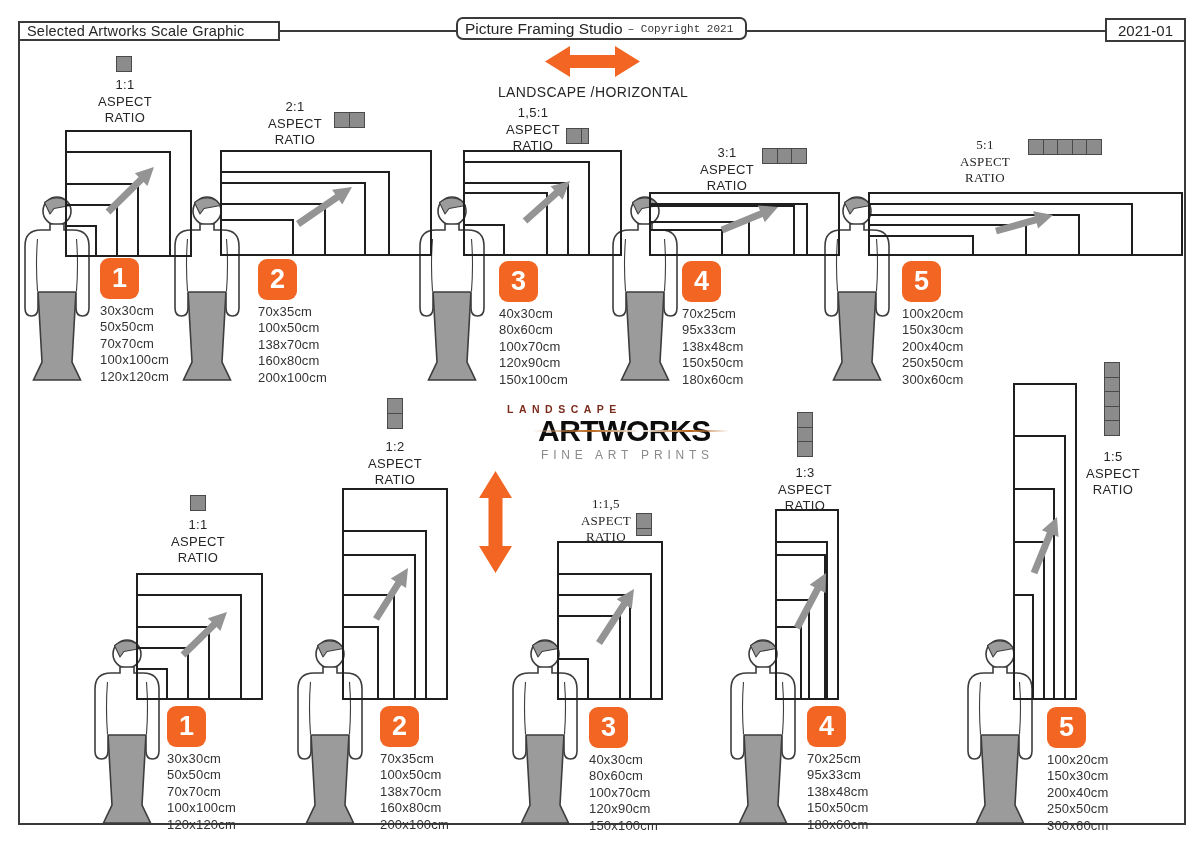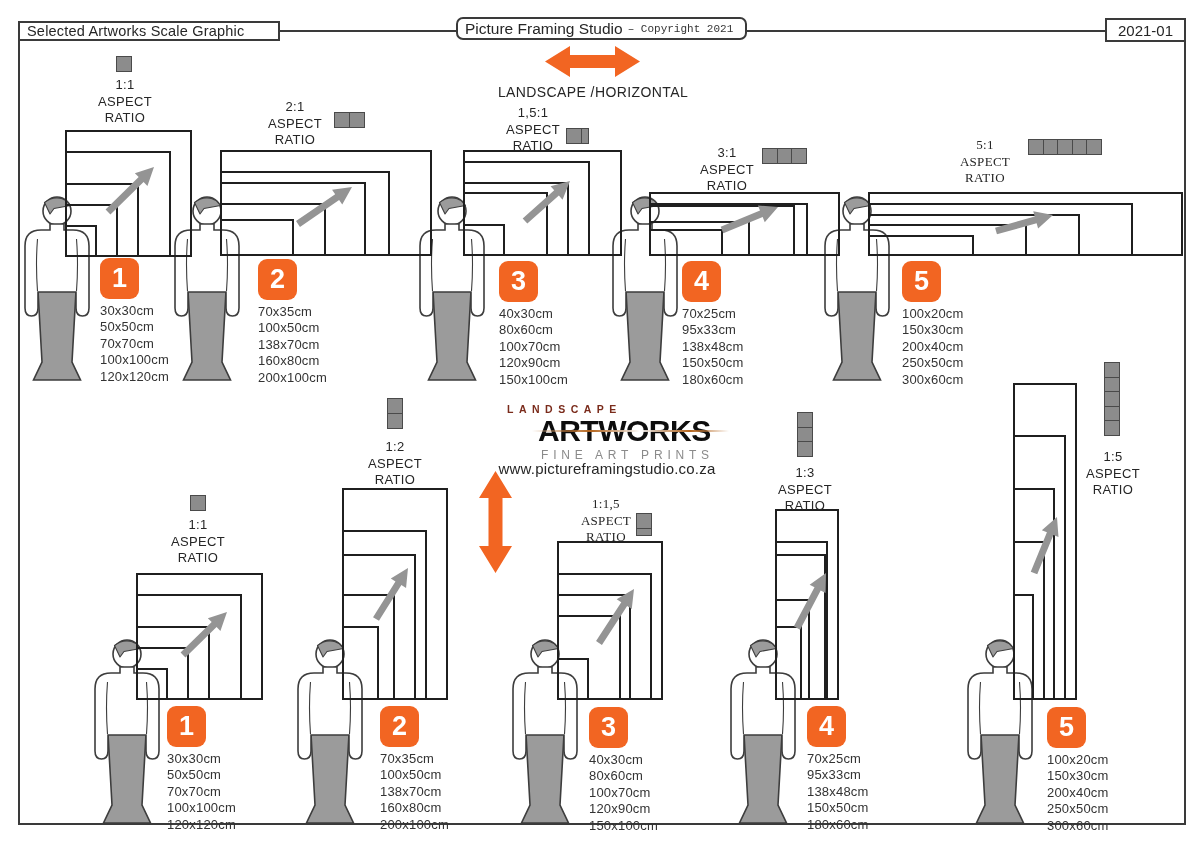--- a/index.html
+++ b/index.html
@@ -53,21 +53,20 @@
   <svg class="abs" style="left:545px;top:46px;" width="95" height="31" viewBox="0 0 95 31">
     <polygon points="0,15.5 25,0 25,9 70,9 70,0 95,15.5 70,31 70,22 25,22 25,31" fill="#F26522"></polygon>
   </svg>
   <div class="abs center-label" style="left:443px;top:84px;width:300px;">LANDSCAPE /HORIZONTAL</div>
 
   <div class="abs logo" style="left:505px;top:404px;width:220px;">
     <div class="logo-top">LANDSCAPE</div>
     <div class="logo-main"><span>ARTWORKS</span><span class="streak"></span></div>
     <div class="logo-sub">FINE ART PRINTS</div>
   </div>
-  <div class="abs center-label website" style="left:457px;top:460px;width:300px;">www.pictureframingstudio.co.za</div>
 
   <svg class="abs" style="left:479px;top:471px;" width="33" height="102" viewBox="0 0 33 102">
     <polygon points="16.5,0 33,27 23.5,27 23.5,75 33,75 16.5,102 0,75 9.5,75 9.5,27 0,27" fill="#F26522"></polygon>
   </svg>
 
   <div id="groups">
       <div style="position: absolute; left: 0px; top: 0px;">
         <div class="abs" style="left: 7px; top: 194px; z-index: 1;"><svg width="100" height="200" viewBox="0 0 100 200">
             <path d="M31 97 L69 97 L65 168 L73.5 186 L26.5 186 L35 168 Z" fill="#9b9b9b" stroke="#3d3d3d" stroke-width="1.6"></path>
             <circle cx="50" cy="17" r="14" fill="#fff" stroke="#3d3d3d" stroke-width="1.6"></circle>

